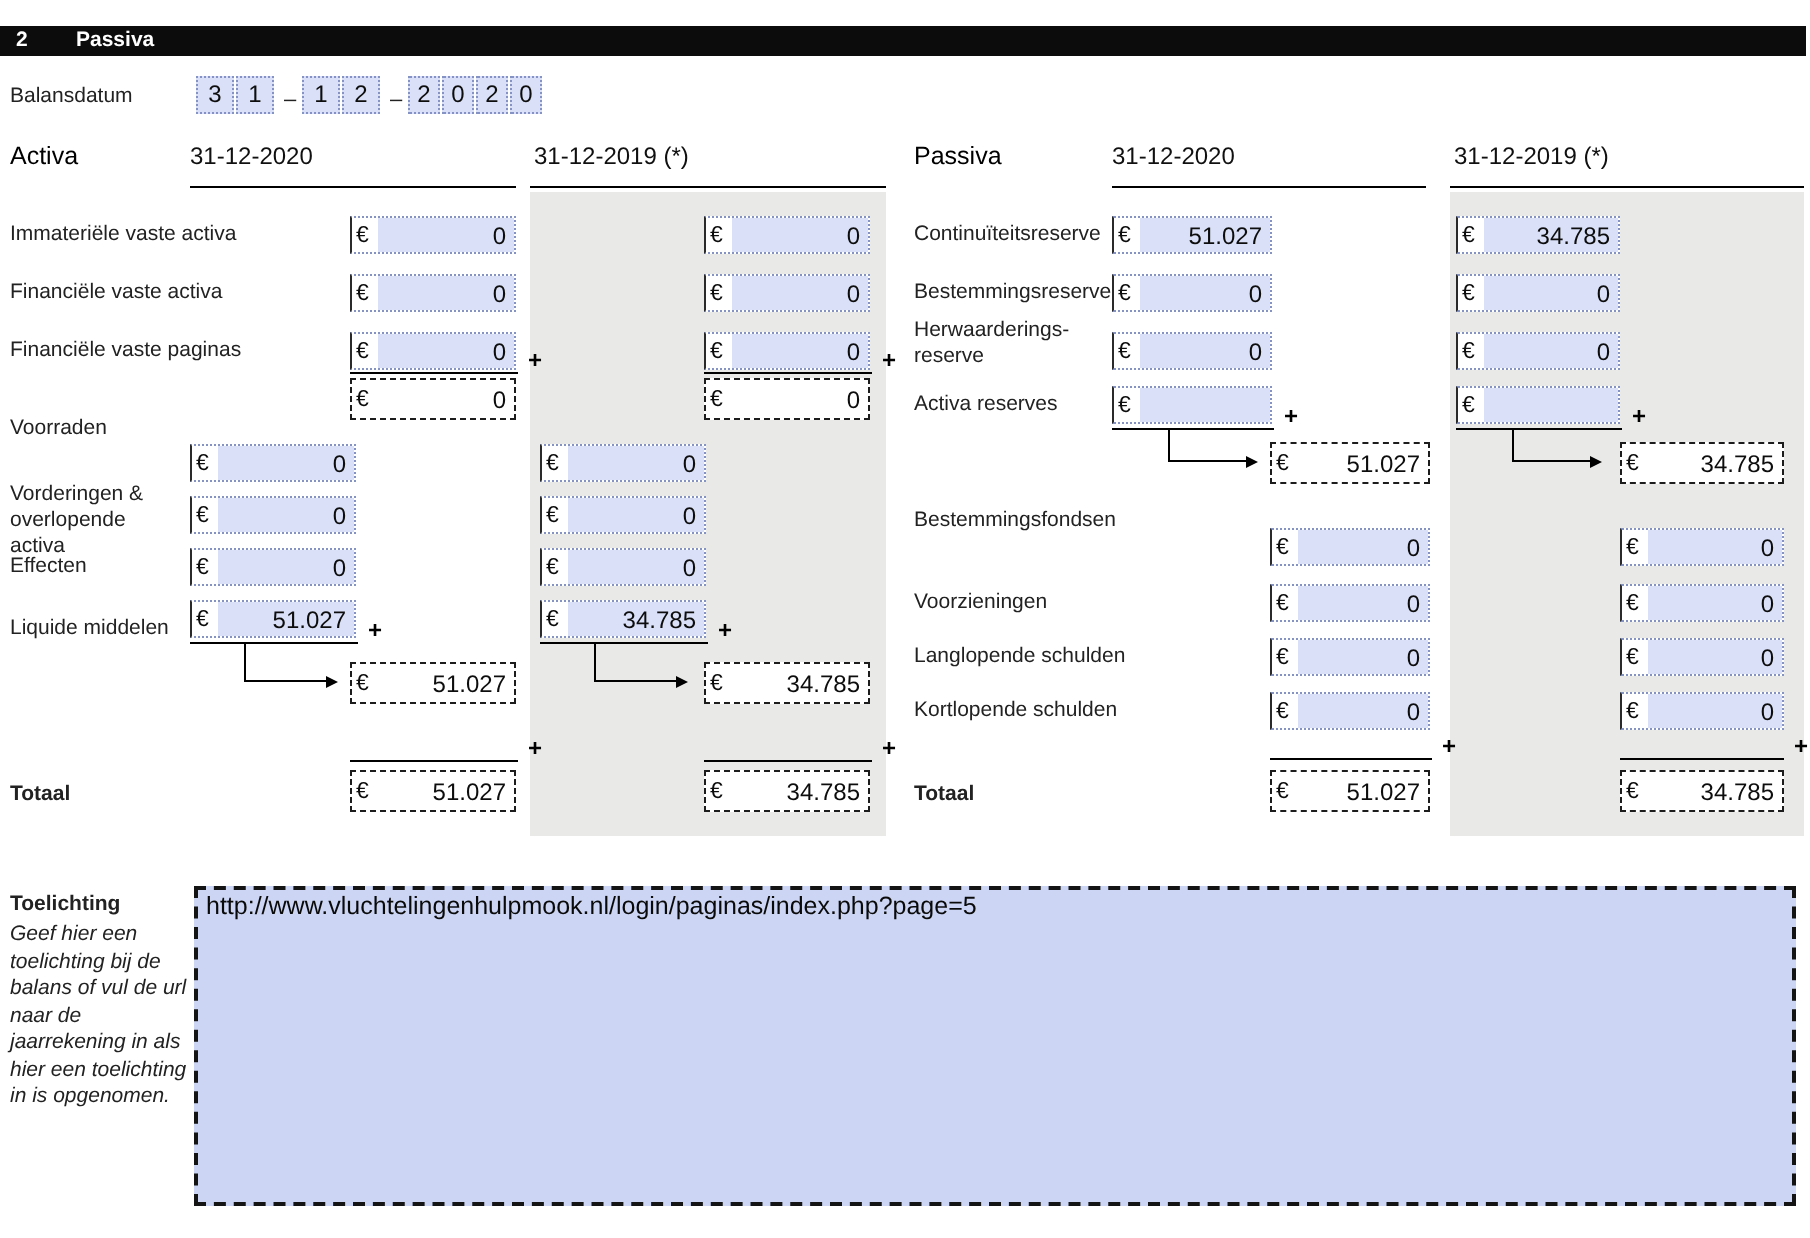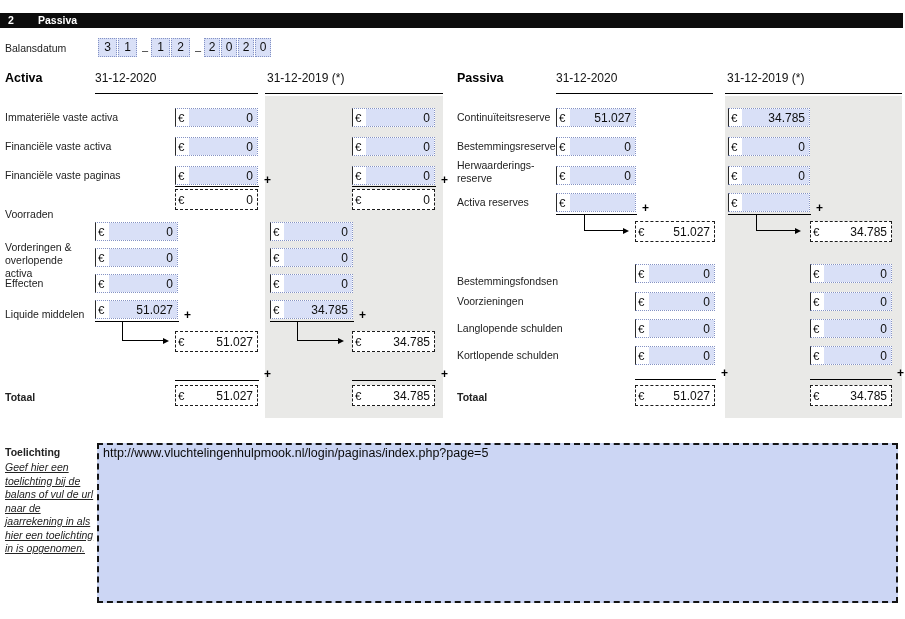--- a/index.html
+++ b/index.html
@@ -14,21 +14,21 @@
 
   
   .secbar { position:absolute; left:0; top:13px; width:903px; height:15px; background:#0c0c0c; color:#fff; }
   .secbar .num { position:absolute; left:8px;  top:1px; font-size:10.5px; font-weight:bold; }
   .secbar .ttl { position:absolute; left:38px; top:1px; font-size:10.5px; font-weight:bold; }
 
   
   .lbl  { position:absolute; font-size:10.5px; line-height:13px; color:#222; }
   .hdr  { position:absolute; font-size:12px; color:#101010; white-space:nowrap; }
   .bold { font-weight:bold; }
-  .secttl { position:absolute; font-size:12.5px; font-weight:bold; color:#000;text-align:center; }
+  .secttl { position:absolute; font-size:12.5px; font-weight:normal; color:#000;text-align:center; }
 
   
   .grayp { position:absolute; background:#e9e9e7; }
 
   
   .cline { position:absolute; border-top:1.5px solid #000; height:0; }
 
   
   .field {
     position:absolute; width:83px; height:19px;
@@ -62,21 +62,21 @@
   .dgroup { position:absolute; display:flex; }
   .dcell {
     width:19px; height:19px; margin-right:1px;
     background:#d9e0f7; border:1px dotted #8492c4;
     text-align:center; font-size:12px; line-height:17px; color:#0d0d0d;
   }
   .dgroup.year .dcell { width:16px; }
   .dsep { position:absolute; font-size:11px; color:#222; }
 
   
-  .hint { position:absolute; font-size:10.5px; font-style:italic; line-height:13.5px; color:#222; width:90px;text-decoration:underline; }
+  .hint { position:absolute; font-size:10.5px; font-style:italic; line-height:13.5px; color:#222; width:90px; }
   #toelichting-text {
     position:absolute; left:97px; top:443px; width:801px; height:160px;
     background:#ccd6f4; border:2px dashed #141414;
     font-family:"Liberation Sans", sans-serif; font-size:12.5px; color:#0a0a0a;
     padding:1px 4px; resize:none; outline:none;
   }
 </style>
 </head>
 <body>
 
@@ -230,21 +230,21 @@
   </div>
 <div class="field total" style="left:352px;top:385px">
   <span class="eu">€</span>
   <span class="val">34.785</span>
 </div>
 
 <div class="lbl" style="left:457px;top:111px;width:97px">Continuïteitsreserve</div>
 <div class="lbl" style="left:457px;top:140px;width:97px">Bestemmingsreserve</div>
 <div class="lbl" style="left:457px;top:159px;width:90px">Herwaarderings-reserve</div>
 <div class="lbl" style="left:457px;top:196px;width:97px">Activa reserves</div>
-<div class="lbl" style="left:457px;top:275px;width:110px">Bestemmingsfondsen</div>
+<div class="lbl" style="left:457px;top:254px;width:110px">Bestemmingsfondsen</div>
 <div class="lbl" style="left:457px;top:295px;width:110px">Voorzieningen</div>
 <div class="lbl" style="left:457px;top:322px;width:110px">Langlopende schulden</div>
 <div class="lbl" style="left:457px;top:349px;width:110px">Kortlopende schulden</div>
 <div class="lbl bold" style="left:457px;top:391px">Totaal</div>
 
 <div class="field" style="left:556px;top:108px;width:80px">
   <span class="eu">€</span>
   <span class="val">51.027</span>
 </div>
 <div class="field" style="left:556px;top:137px;width:80px">

